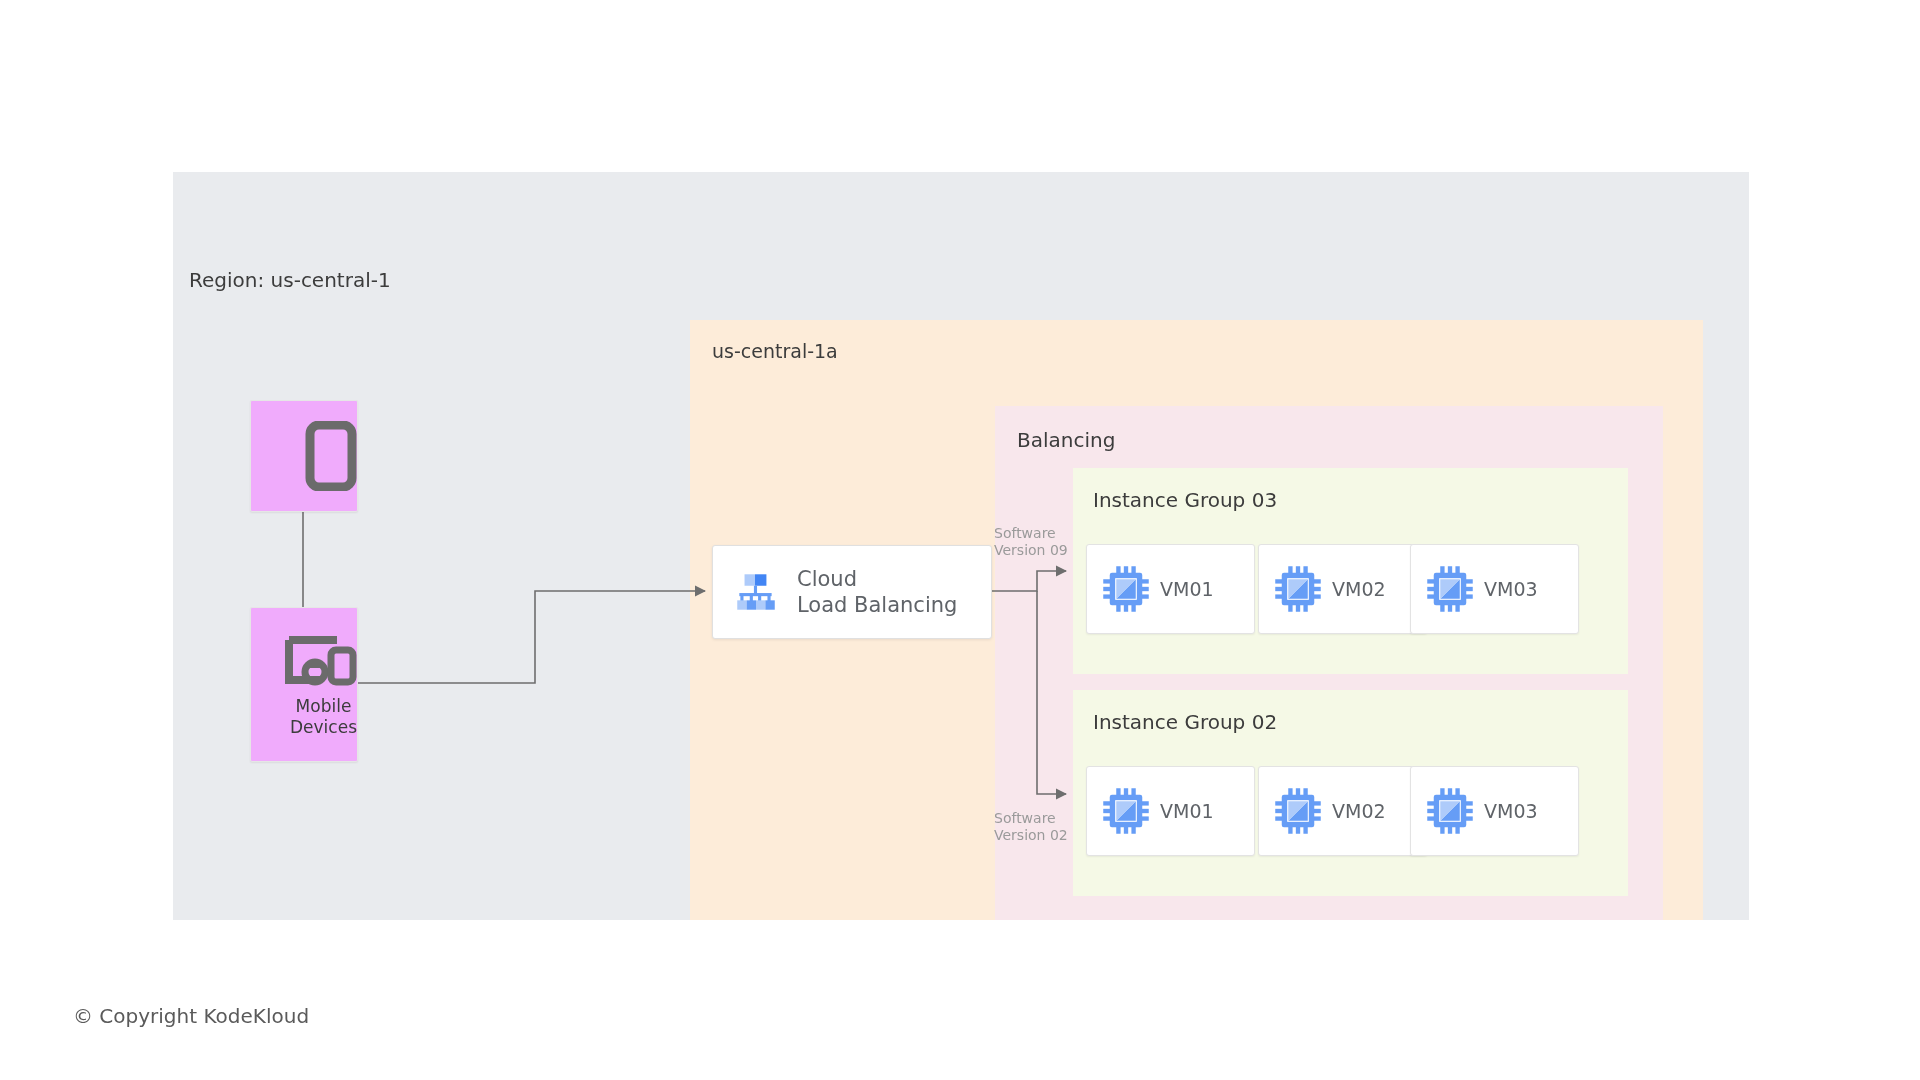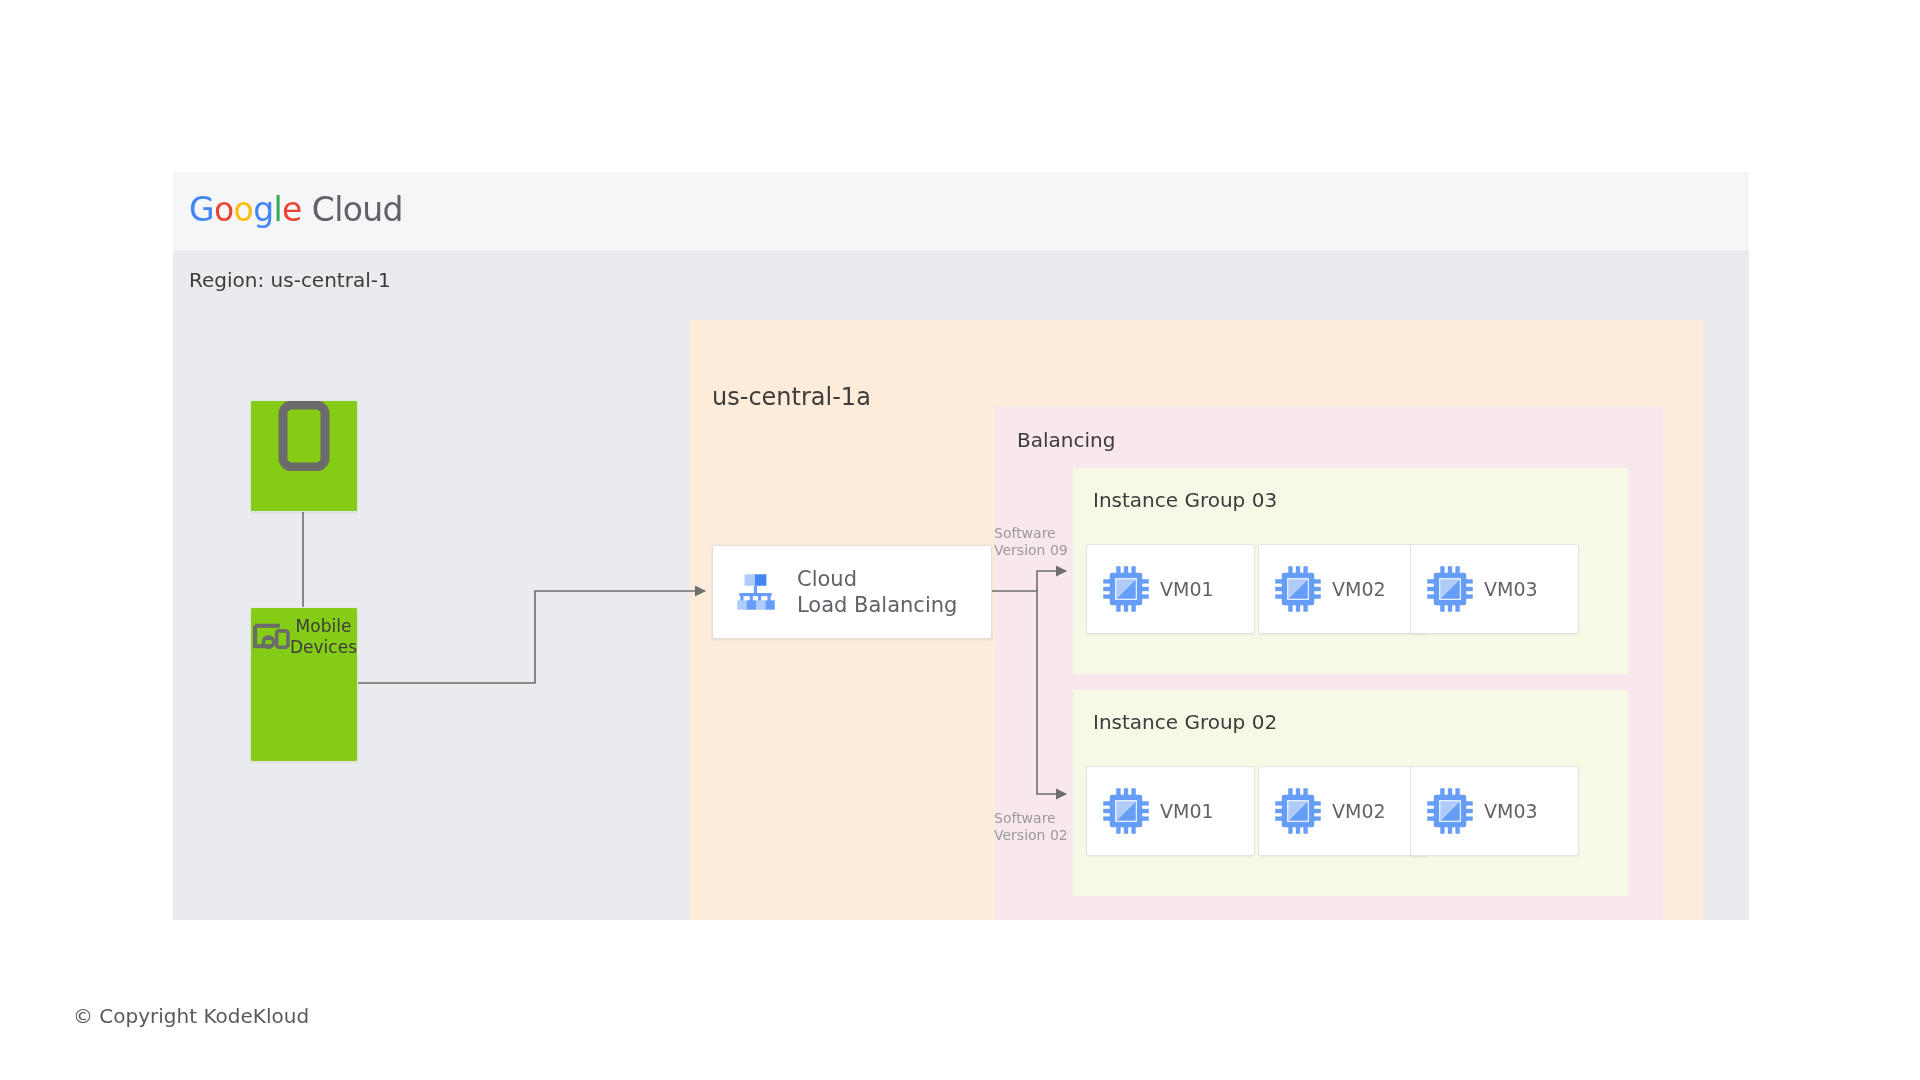--- a/index.html
+++ b/index.html
@@ -30,21 +30,21 @@
   .region-label{
     position:absolute;left:16px;top:96px;
     font-size:20px;color:#3c3c3c;white-space:nowrap;
   }
 
   
   .zone{
     position:absolute;left:690px;top:320px;width:1013px;height:600px;
     background:#fdecd9;
   }
-  .zone-label{position:absolute;left:22px;top:20px;font-size:24px;color:#3c3c3c;margin-top:43px;}
+  .zone-label{position:absolute;left:22px;top:20px;font-size:19px;color:#3c3c3c;}
 
   .firewall{
     position:absolute;left:995px;top:406px;width:668px;height:514px;
     background:#f8e7ec;
   }
   .firewall-label{position:absolute;left:22px;top:22px;font-size:20px;color:#3c3c3c;}
 
   .igroup{
     position:absolute;background:#f5f9e6;
   }
@@ -67,23 +67,23 @@
     position:absolute;left:712px;top:545px;width:278px;height:92px;
     background:#ffffff;border:1px solid #e0e0e0;border-radius:3px;
     display:flex;align-items:center;
     box-shadow:0 1px 3px rgba(0,0,0,.08);
   }
   .lb-icon{width:50px;height:50px;margin-left:18px;flex:none;}
   .lb-text{margin-left:16px;font-size:21px;color:#5f6368;line-height:1.24;}
 
   
   .client-card{
-    position:absolute;background:#84cc16;border:1px solid #e6e6e6;border-radius:2px;
+    position:absolute;background:#f0abfc;border:1px solid #e6e6e6;border-radius:2px;
     box-shadow:0 1px 2px rgba(0,0,0,.07);
-    display:flex;align-items:flex-start;justify-content:center;
+    display:flex;flex-direction:column;align-items:flex-end;justify-content:center;
   }
   #phone-card{left:250px;top:400px;width:106px;height:110px;}
   #devices-card{left:250px;top:607px;width:106px;height:153px;}
   .client-label{
     margin-top:8px;font-size:17px;color:#3c3c3c;text-align:center;line-height:1.22;
   }
 
   
   .sv-label{
     position:absolute;font-size:14px;color:#9a9a9a;line-height:1.2;white-space:nowrap;
@@ -96,25 +96,20 @@
   }
   svg.wires{position:absolute;left:0;top:0;width:1920px;height:1080px;pointer-events:none;}
 </style>
 </head>
 <body>
 
 <div id="stage">
 
   <div class="panel">
 
-    <div class="panel-header">
-      <div class="brand">
-        <span class="g1">G</span><span class="g2">o</span><span class="g3">o</span><span class="g4">g</span><span class="g5">l</span><span class="g6">e</span><span class="cloud">&nbsp;<span>Cloud</span></span>
-      </div>
-    </div>
 
     <div class="region-label">Region: us-central-1</div>
   </div>
 
   <div class="zone">
     <div class="zone-label">us-central-1a</div>
   </div>
 
   <div class="firewall">
     <div class="firewall-label">Balancing</div>

